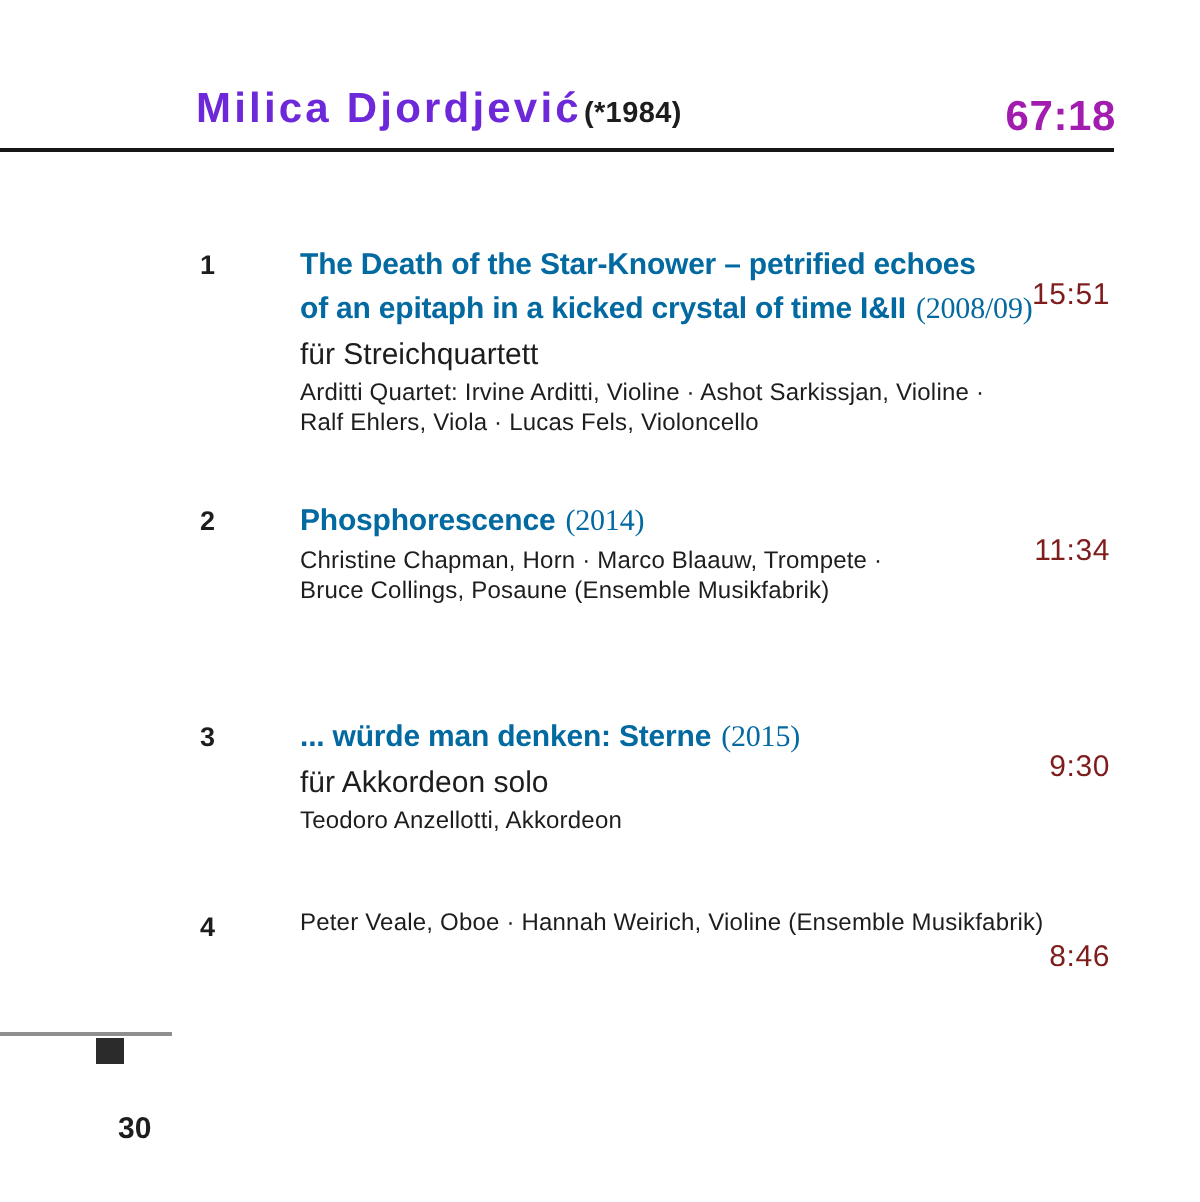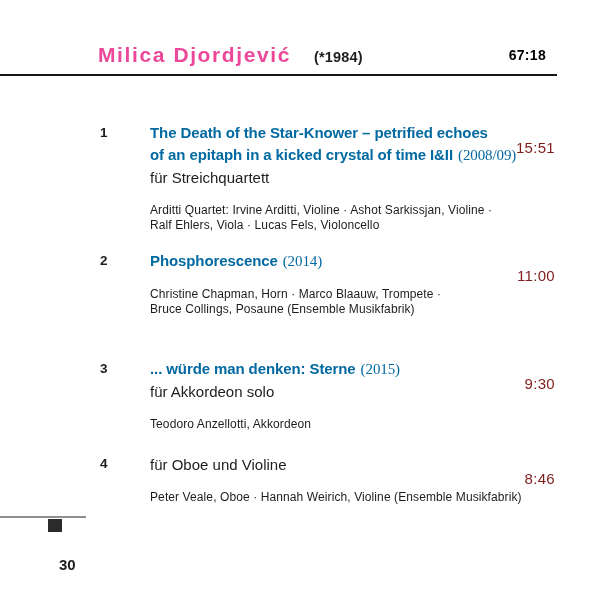--- a/index.html
+++ b/index.html
@@ -23,38 +23,38 @@
     left: 98px;
     top: 42px;
     height: 26px;
     line-height: 26px;
     white-space: pre;
   }
   .composer-name {
     font-size: 21px;
     font-weight: 700;
     letter-spacing: 1.6px;
-    color: #ec4899;
+    color: #6d28d9;
     text-align: right;
   }
   .composer-birth {
     font-size: 14.5px;
     font-weight: 700;
-    margin-left: 23px;
+    margin-left: 1px;
     letter-spacing: 0.2px;
     color: #1d1d1d;
   }
   .total-duration {
     position: absolute;
-    right: 54px;
+    right: 42px;
     top: 47px;
-    font-size: 14px;
+    font-size: 21px;
     font-weight: 700;
     letter-spacing: 0.3px;
-    color: #000000;
+    color: #a21caf;
   }
   .header-rule {
     position: absolute;
     left: 0;
     top: 74px;
     width: 557px;
     height: 2px;
     background: #161616;
   }
 
@@ -96,21 +96,21 @@
     font-weight: 400;
     line-height: 20px;
     margin-top: 2px;
     white-space: pre;
     color: #1d1d1d;
   }
   .track-performers {
     font-size: 12px;
     font-weight: 400;
     line-height: 15px;
-    margin-top: 15px;
+    margin-top: 1px;
     white-space: pre;
     letter-spacing: 0.1px;
     color: #1d1d1d;
   }
   .track-duration {
     position: absolute;
     right: 45px;
     top: 15px;
     font-size: 15px;
     font-weight: 400;
@@ -166,37 +166,36 @@
     <span class="track-duration">15:51</span>
   </section>
 
   <section class="track track-2">
     <span class="track-number">2</span>
     <div class="track-content">
       <div class="track-title"><span class="title-main">Phosphorescence</span><span class="title-year">(2014)</span></div>
       <div class="track-performers">Christine Chapman, Horn · Marco Blaauw, Trompete ·
 Bruce Collings, Posaune (Ensemble Musikfabrik)</div>
     </div>
-    <span class="track-duration">11:00</span>
+    <span class="track-duration">11:34</span>
   </section>
 
   <section class="track track-3">
     <span class="track-number">3</span>
     <div class="track-content">
       <div class="track-title"><span class="title-main">... würde man denken: Sterne</span><span class="title-year">(2015)</span></div>
       <div class="track-instrumentation">für Akkordeon solo</div>
       <div class="track-performers">Teodoro Anzellotti, Akkordeon</div>
     </div>
     <span class="track-duration">9:30</span>
   </section>
 
   <section class="track track-4">
     <span class="track-number">4</span>
     <div class="track-content">
-      <div class="track-instrumentation">für Oboe und Violine</div>
       <div class="track-performers">Peter Veale, Oboe · Hannah Weirich, Violine (Ensemble Musikfabrik)</div>
     </div>
     <span class="track-duration">8:46</span>
   </section>
 
   <div class="footer-line"></div>
   <div class="footer-square"></div>
   <div class="page-number">30</div>
 
 </div>

